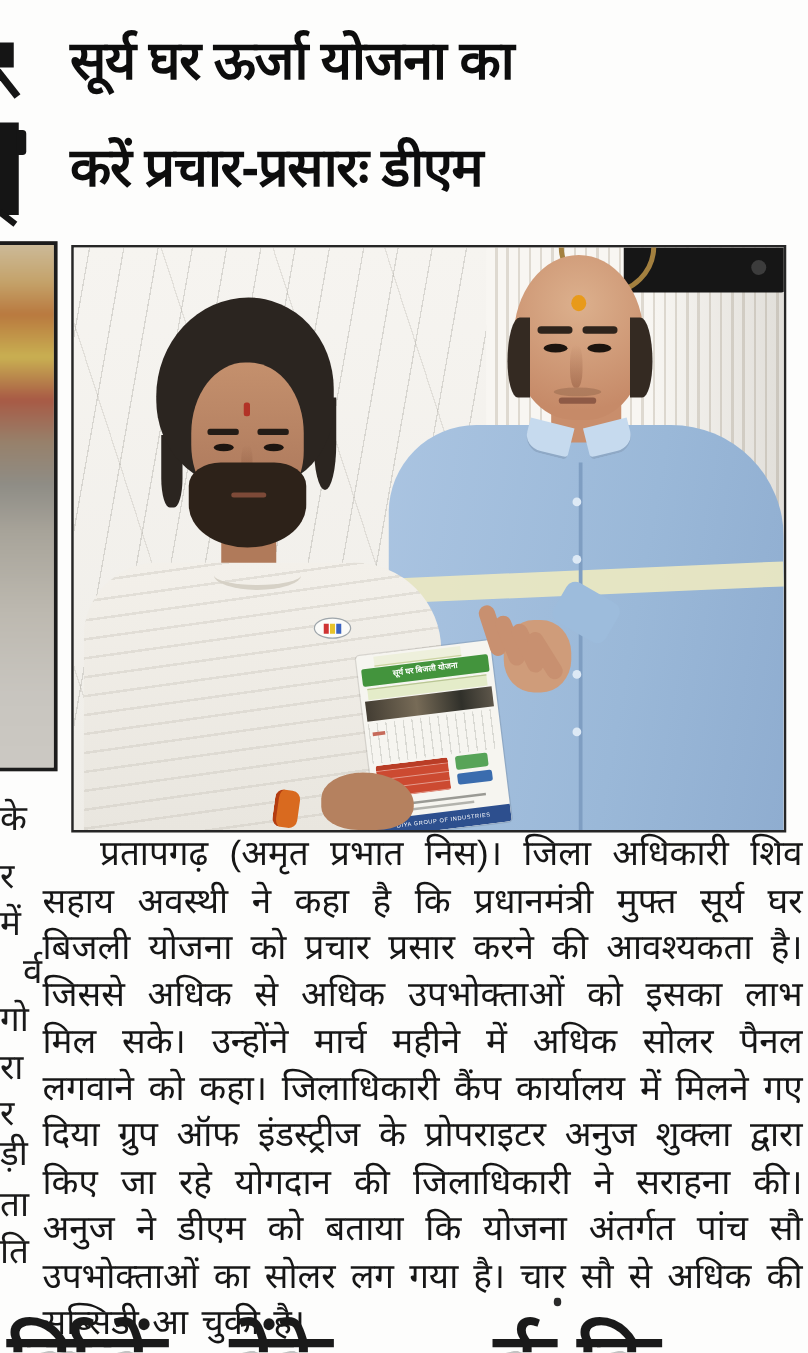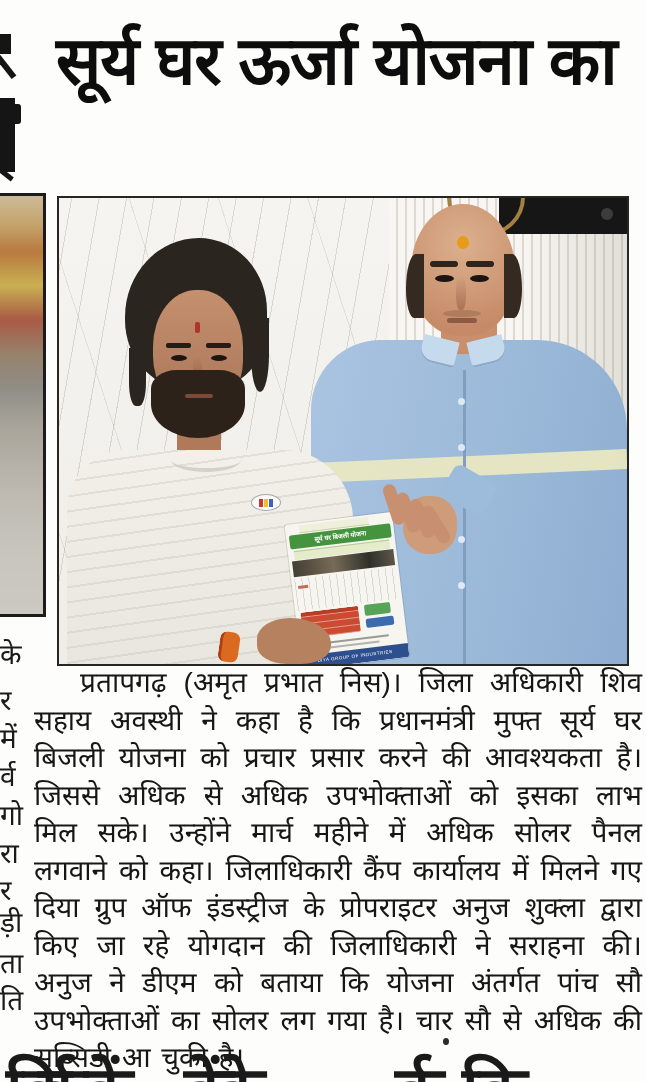--- a/index.html
+++ b/index.html
@@ -12,43 +12,43 @@
   
   .clip-tl div{position:absolute;background:#151515;}
   .g1{left:0;top:34px;width:11px;height:20px;}
   .g2{left:-7px;top:64px;width:26px;height:6px;transform:rotate(52deg);}
   .g3{left:0;top:98px;width:15px;height:74px;}
   .g4{left:13px;top:104px;width:8px;height:20px;border-radius:0 3px 3px 0;}
   .g5{left:-2px;top:172px;width:16px;height:5px;transform:rotate(38deg);}
 
   
   .headline{
-    position:absolute;left:56px;top:18px;width:590px;margin:0;
-    font-size:67px;line-height:86px;font-weight:bold;color:#0d0d0d;
+    position:absolute;left:56px;top:6px;width:590px;margin:0;
+    font-size:43px;line-height:86px;font-weight:bold;color:#0d0d0d;
     letter-spacing:-1px;white-space:nowrap;
   }
   .hl-line{display:block;}
 
   
   .side-photo{
     position:absolute;left:-6px;top:193px;width:52px;height:424px;
     border:3px solid #1c1c1c;box-sizing:border-box;background:#b9b5ad;overflow:hidden;
   }
   .side-photo-img{
     position:absolute;inset:-4px;filter:blur(1.5px);
     background:linear-gradient(180deg,#cdbd9e 0%,#c4a269 8%,#b9793f 14%,#c9b052 22%,
       #a85a45 30%,#97816b 38%,#8f8d86 46%,#a8a49a 55%,#bdb9b0 70%,#c8c5bf 85%,#ccc9c3 100%);
   }
 
   
   .left-frags span{
     position:absolute;left:0;width:34px;font-size:28px;line-height:34px;
     color:#1a1a1a;overflow:hidden;white-space:nowrap;
   }
-  .lf0{top:638px;} .lf1{top:684px;} .lf2{top:722px;} .lf3{top:760px;} .lf4{top:799px;}
+  .lf0{top:638px;} .lf1{top:684px;} .lf2{top:722px;} .lf3{top:760px;text-align:right;} .lf4{top:799px;}
   .lf5{top:837px;} .lf6{top:874px;} .lf7{top:906px;} .lf8{top:947px;} .lf9{top:984px;}
 
   
   .photo{
     position:absolute;left:57px;top:196px;width:568px;height:466px;margin:0;
     border:2px solid #262626;box-sizing:content-box;overflow:hidden;background:#f6f4f0;
   }
   .photo *{position:absolute;}
   .bg-marble{
     left:0;top:0;width:330px;height:466px;z-index:1;
@@ -191,20 +191,21 @@
   <div class="clip-tl">
     <div class="g1"></div>
     <div class="g2"></div>
     <div class="g3"></div>
     <div class="g4"></div>
     <div class="g5"></div>
   </div>
 
   <h1 class="headline">
     <span class="hl-line">सूर्य घर ऊर्जा योजना का</span>
+    <span class="hl-line">करें प्रचार-प्रसारः डीएम</span>
   </h1>
 
   <div class="side-photo">
     <div class="side-photo-img"></div>
   </div>
 
   <div class="left-frags">
     <span class="lf0">के</span>
     <span class="lf1">र</span>
     <span class="lf2">में</span>

